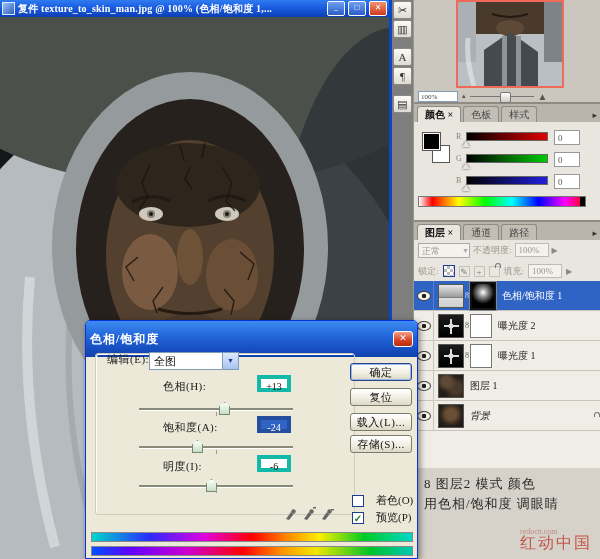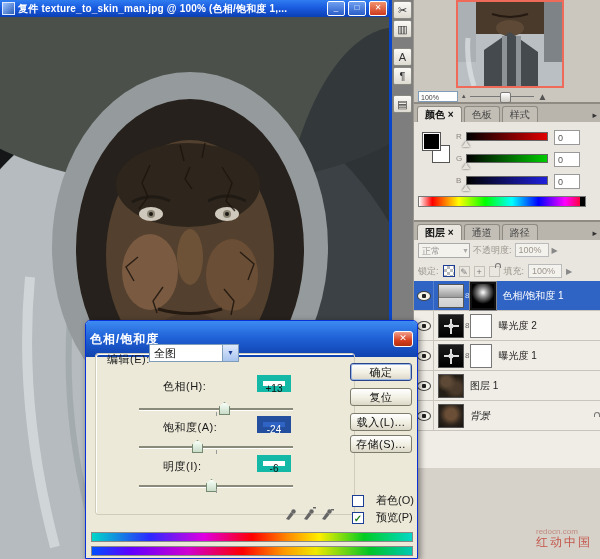--- a/index.html
+++ b/index.html
@@ -1,17 +1,17 @@
 <!DOCTYPE html>
 <html><head>
 <meta charset="utf-8">
 <style>
   html,body{margin:0;padding:0;background:#555;}
   #stage{position:relative;width:600px;height:559px;overflow:hidden;
-    font-family:Liberation Sans, sans-serif;background:#808080;
+    font-family:Liberation Serif, serif;background:#808080;
     -webkit-font-smoothing:antialiased;}
   .abs{position:absolute;}
 
   
   #img-window{left:0;top:0;width:392px;height:559px;background:#17191a;border-right:3px solid #0a46c8;box-sizing:border-box;}
   #img-titlebar{left:0;top:0;width:389px;height:17px;
     background:linear-gradient(180deg,#2f7cf0 0%,#1a5ce0 45%,#0b3fb4 100%);
     display:flex;align-items:center;padding:0 2px;box-sizing:border-box;gap:3px;}
   #img-titlebar .ficon{width:11px;height:11px;background:linear-gradient(135deg,#9cc2ff,#2d5fb8);border:1px solid #dce8ff;flex:0 0 auto;}
   #img-titlebar .ttl{color:#fff;font-size:10px;font-weight:bold;white-space:nowrap;overflow:hidden;text-overflow:clip;flex:1;letter-spacing:.2px;}
@@ -92,36 +92,36 @@
   .linkg{font-size:8px;color:#666;margin:0 1px;flex:0 0 auto;}
   .lrow.sel .linkg{color:#cfe0ff;}
   .lname{font-size:10px;color:#222;margin-left:6px;white-space:nowrap;}
   .lname.it{font-style:italic;}
   .row-lock{margin-left:auto;margin-right:8px;}
 
   
   #caption{position:absolute;left:10px;top:250px;width:175px;color:#2a2a2a;font-size:13px;line-height:20px;letter-spacing:1px;}
   #watermark{position:absolute;right:8px;bottom:10px;text-align:left;}
   #wm1{font-size:8px;color:#c08a80;line-height:8px;}
-  #wm2{font-size:12px;color:#c4554a;line-height:13px;letter-spacing:2px;}
+  #wm2{font-size:16px;color:#c4554a;line-height:13px;letter-spacing:2px;}
 
   
   #dlg{left:85px;top:320px;width:333px;height:239px;background:#ece9d8;border:1px solid #0831d9;border-radius:5px 5px 0 0;
     box-shadow:2px 2px 6px rgba(0,0,0,.45);box-sizing:border-box;}
   #dlg-title{position:absolute;left:0;top:0;width:100%;height:36px;border-radius:4px 4px 0 0;box-sizing:border-box;
     background:linear-gradient(180deg,#3d8bf2 0%,#2163d8 45%,#0f41ae 100%);display:flex;align-items:center;padding:0 4px;}
   #dlg-title .dt{color:#fff;font-size:12px;font-weight:bold;letter-spacing:1px;}
   #dlg-close{margin-left:auto;width:18px;height:14px;border:1px solid #fff;border-radius:3px;color:#fff;font-size:9px;line-height:13px;text-align:center;
     background:linear-gradient(180deg,#f2a08b,#d8401f 60%,#b2300f);}
   #dlg-body{position:absolute;left:0;top:20px;width:333px;height:219px;}
   #grp{position:absolute;left:9px;top:12px;width:258px;height:160px;border:1px solid #cfccbb;border-radius:3px;box-shadow:1px 1px 0 #fff inset;}
   .dlabel{position:absolute;font-size:11px;color:#1a1a1a;letter-spacing:.5px;}
-  .dval{position:absolute;width:34px;height:17px;background:#fff;border:6px solid #14b8a6;font-size:10px;line-height:16px;text-align:center;color:#111;box-sizing:border-box;}
+  .dval{position:absolute;width:34px;height:17px;background:#fff;border:4px solid #14b8a6;font-size:10px;line-height:16px;text-align:center;color:#111;box-sizing:border-box;}
   .dval.sel{background:#2f63c4;color:#fff;border-color:#234f9e;}
-  #combo{position:absolute;left:63px;top:3px;width:90px;height:18px;background:#fff;border:1px solid #7f9db9;box-sizing:border-box;display:flex;align-items:flex-end;}
+  #combo{position:absolute;left:63px;top:11px;width:90px;height:18px;background:#fff;border:1px solid #7f9db9;box-sizing:border-box;display:flex;align-items:flex-end;}
   #combo .cv{font-size:11px;padding-left:4px;color:#111;flex:1;}
   #combo .cbtn{width:15px;height:16px;background:linear-gradient(180deg,#dfeafc,#a8c4ee);border-left:1px solid #7f9db9;color:#1c3d94;font-size:7px;line-height:16px;text-align:center;}
   .strack{position:absolute;width:154px;height:2px;background:#8a8a7a;box-shadow:0 1px 0 #fff;}
   .strack:after{content:"";position:absolute;left:50%;top:4px;width:1px;height:4px;background:#999;}
   .sthumb{position:absolute;top:-6px;width:11px;height:13px;background:linear-gradient(180deg,#f8fff8,#c9dcc8);border:1px solid #74896f;box-sizing:border-box;
     clip-path:polygon(50% 0,100% 34%,100% 100%,0 100%,0 34%);}
   .xpbtn{position:absolute;left:264px;width:62px;height:18px;border:1px solid #7c7c6c;border-radius:3px;font-size:11px;line-height:16px;text-align:center;color:#111;
     background:linear-gradient(180deg,#ffffff,#f1efe2 55%,#dcd8c8);box-sizing:border-box;letter-spacing:.5px;}
   .xpbtn.def{border-color:#28458c;box-shadow:0 0 0 1px #9cb6e4 inset;}
   .dropper{position:absolute;width:14px;height:14px;}
@@ -320,20 +320,24 @@
           <span class="eyecol">
               <span class="eye"></span>
             </span>
           <span class="lthumb t-face"></span>
           <span class="lname it">背景</span>
           <span class="row-lock"><span class="lock-shape"></span></span>
         </div>
       </div>
     </div>
 
+    <div id="caption" style="top:474px;">
+      <div>8 图层2 模式 颜色</div>
+      <div>用色相/饱和度 调眼睛</div>
+    </div>
 
     <div id="watermark">
       <div id="wm1">redocn.com</div>
       <div id="wm2">红动中国</div>
     </div>
   </div>
 
   <div class="abs" id="dlg">
     <div id="dlg-title">
       <span class="dt">色相/饱和度</span>

